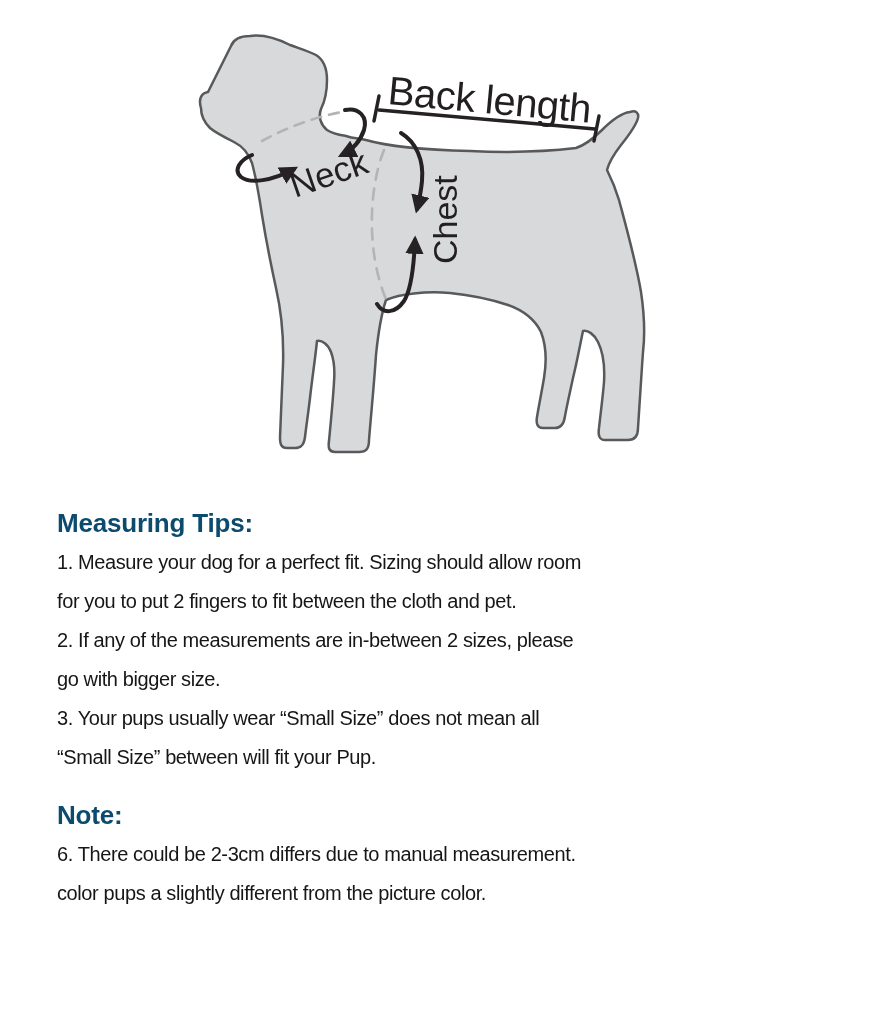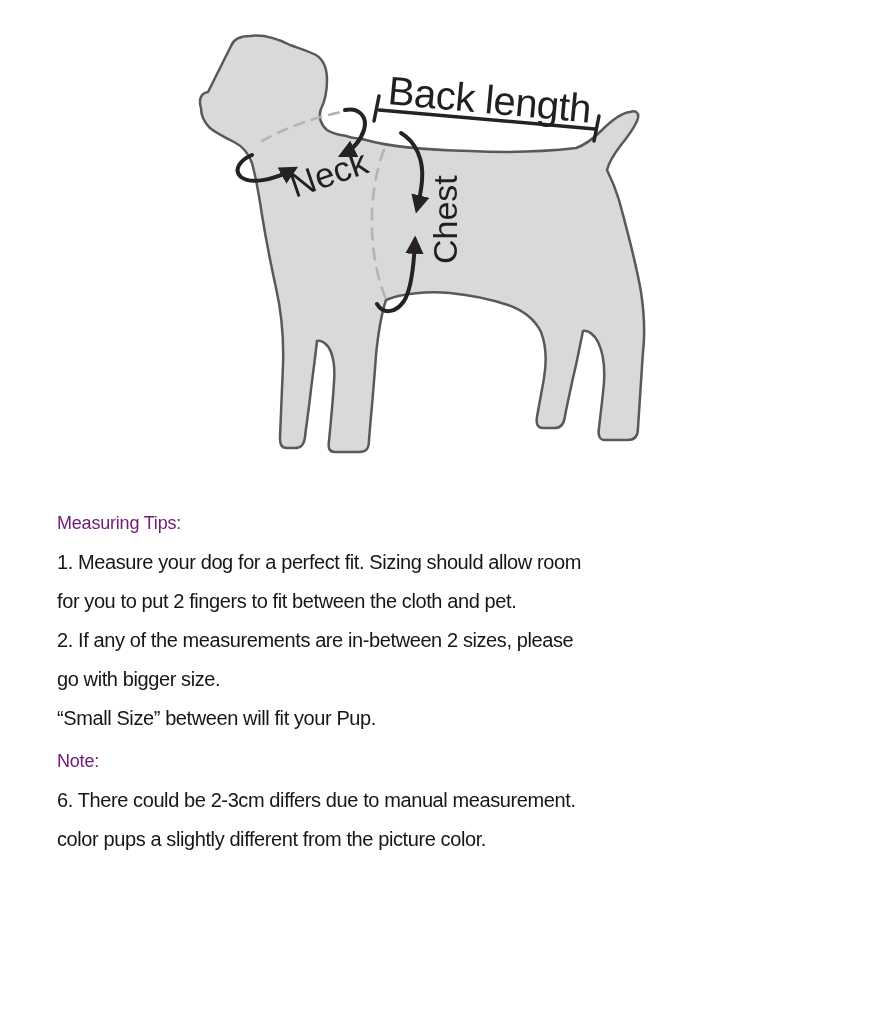--- a/index.html
+++ b/index.html
@@ -15,31 +15,31 @@
   }
   .diagram-label{
     fill:#231f20;
     font-family:"Liberation Sans", sans-serif;
   }
   #text-col{
     position:absolute;left:57px;top:504px;width:810px;
     color:#161616;
   }
   .section-heading{
-    font-size:18px;line-height:39px;font-weight:normal;
-    color:#701a75;
+    font-size:26px;line-height:39px;font-weight:bold;
+    color:#0c4a6e;
     letter-spacing:-0.2px;
     white-space:nowrap;
   }
   .body-line{
     font-size:20px;line-height:39px;
     letter-spacing:-0.4px;
     white-space:nowrap;
   }
-  #note-heading{margin-top:4px;}
+  #note-heading{margin-top:19px;}
 </style>
 </head>
 <body>
 
 <div id="canvas">
 
   <div id="diagram-wrap">
     <svg width="881" height="500" viewBox="0 0 881 500">
       <defs>
         <marker id="ah" viewBox="0 0 10 10" refX="7.5" refY="5" markerWidth="4.6" markerHeight="4.6" orient="auto">
@@ -128,20 +128,21 @@
   </div>
 
   <div id="text-col">
 
     <div class="section-heading">Measuring Tips:</div>
 
     <div class="body-line">1. Measure your dog for a perfect fit. Sizing should allow room</div>
     <div class="body-line">for you to put 2 fingers to fit between the cloth and pet.</div>
     <div class="body-line">2. If any of the measurements are in-between 2 sizes, please</div>
     <div class="body-line">go with bigger size.</div>
+    <div class="body-line">3. Your pups usually wear “Small Size” does not mean all</div>
     <div class="body-line">“Small Size” between will fit your Pup.</div>
 
     <div id="note-heading" class="section-heading">Note:</div>
 
     <div class="body-line">6. There could be 2-3cm differs due to manual measurement.</div>
     <div class="body-line">color pups a slightly different from the picture color.</div>
 
   </div>
 </div>
 

